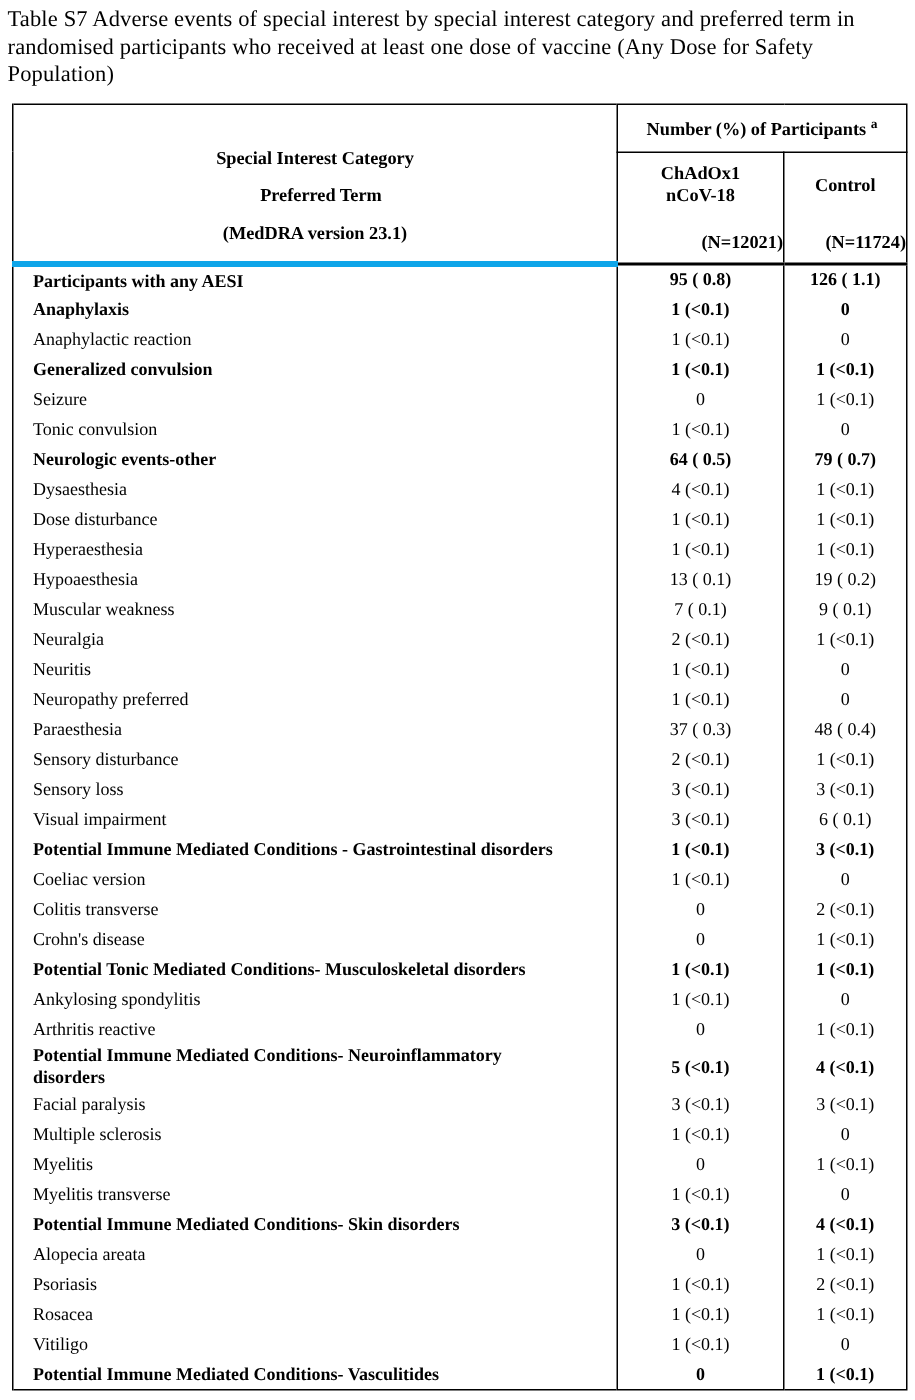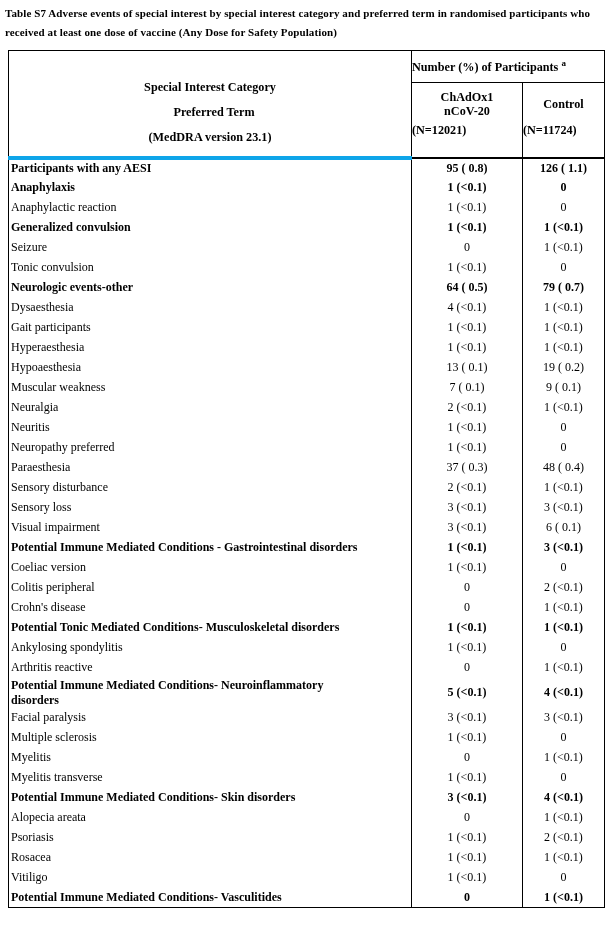--- a/index.html
+++ b/index.html
@@ -7,22 +7,22 @@
   .page {
     position: relative;
     width: 610px;
     height: 933px;
     background: #ffffff;
     overflow: hidden;
     font-family: "Liberation Serif", serif;
     color: #000;
   }
   .title {
-    font-weight: bold;
-    font-size: 11px;
+    font-weight: normal;
+    font-size: 15px;
     line-height: 18.6px;
     padding: 4px 10px 0 5px;
     letter-spacing: 0.1px;
   }
   table.aesi {
     border-collapse: collapse;
     table-layout: fixed;
     width: 596px;
     margin: 9px 0 0 8px;
     border: 1.5px solid #000;
@@ -30,21 +30,21 @@
   }
   col.c-label { width: 403px; }
   col.c-v1    { width: 111px; }
   col.c-v2    { width: 82px;  }
 
   th, td { border-left: 1px solid #000; border-right: 1px solid #000; }
 
   thead th { font-weight: bold; vertical-align: top; }
   th.span-head {
     height: 32px;
-    text-align: left;
+    text-align: center;
     vertical-align: middle;
     border-bottom: 1px solid #000;
     font-size: 12.2px;
     margin-top: 42px;
   }
   th.stub {
     text-align: center;
     vertical-align: bottom;
     border-bottom: 4px solid #0ea5e9;
     padding: 0 4px 6px 4px;
@@ -59,25 +59,25 @@
     font-size: 12.2px;
   }
   .col-name {
     min-height: 32px;
     display: flex;
     align-items: center;
     justify-content: center;
     white-space: pre-line;
     line-height: 14.5px;
   }
-  .col-n { text-align: left; margin-top: 3px; }
+  .col-n { text-align: right; margin-top: 15px; }
 
   tbody tr { height: 20px; }
   tbody td { line-height: 15px; vertical-align: middle; }
-  td.label { text-align: left; padding-left: 2px; padding-right: 4px; white-space: pre-line; }
+  td.label { text-align: left; padding-left: 13px; padding-right: 4px; white-space: pre-line; }
   td.val   { text-align: center; }
   tr.category td { font-weight: bold; }
   tr.term td.label { }
   sup { font-size: 9px; }
 </style>
 </head>
 <body>
 
 <div class="page">
 
@@ -97,21 +97,21 @@
           <div class="stub-line">(MedDRA version 23.1)</div>
         </th>
         <th class="span-head" colspan="2">
           <span>Number (%) of Participants</span>
           <sup>a</sup>
         </th>
       </tr>
       <tr>
         <th class="col-head">
           <div class="col-name">ChAdOx1
-nCoV-20</div>
+nCoV-18</div>
           <div class="col-n">(N=12021)</div>
         </th>
         <th class="col-head">
           <div class="col-name">Control</div>
           <div class="col-n">(N=11724)</div>
         </th>
       </tr>
     </thead>
     <tbody>
         <tr class="category">
@@ -148,21 +148,21 @@
           <td class="label">Neurologic events-other</td>
           <td class="val">64 ( 0.5)</td>
           <td class="val">79 ( 0.7)</td>
         </tr>
         <tr class="term">
           <td class="label">Dysaesthesia</td>
           <td class="val">4 (&lt;0.1)</td>
           <td class="val">1 (&lt;0.1)</td>
         </tr>
         <tr class="term">
-          <td class="label">Gait participants</td>
+          <td class="label">Dose disturbance</td>
           <td class="val">1 (&lt;0.1)</td>
           <td class="val">1 (&lt;0.1)</td>
         </tr>
         <tr class="term">
           <td class="label">Hyperaesthesia</td>
           <td class="val">1 (&lt;0.1)</td>
           <td class="val">1 (&lt;0.1)</td>
         </tr>
         <tr class="term">
           <td class="label">Hypoaesthesia</td>
@@ -213,21 +213,21 @@
           <td class="label">Potential Immune Mediated Conditions - Gastrointestinal disorders</td>
           <td class="val">1 (&lt;0.1)</td>
           <td class="val">3 (&lt;0.1)</td>
         </tr>
         <tr class="term">
           <td class="label">Coeliac version</td>
           <td class="val">1 (&lt;0.1)</td>
           <td class="val">0</td>
         </tr>
         <tr class="term">
-          <td class="label">Colitis peripheral</td>
+          <td class="label">Colitis transverse</td>
           <td class="val">0</td>
           <td class="val">2 (&lt;0.1)</td>
         </tr>
         <tr class="term">
           <td class="label">Crohn's disease</td>
           <td class="val">0</td>
           <td class="val">1 (&lt;0.1)</td>
         </tr>
         <tr class="category">
           <td class="label">Potential Tonic Mediated Conditions- Musculoskeletal disorders</td>

